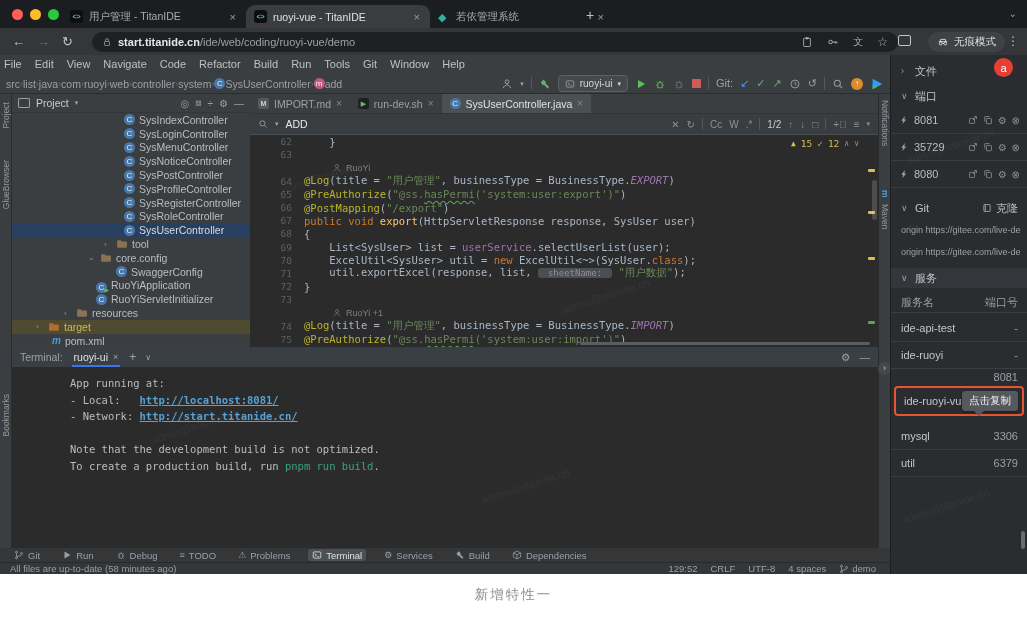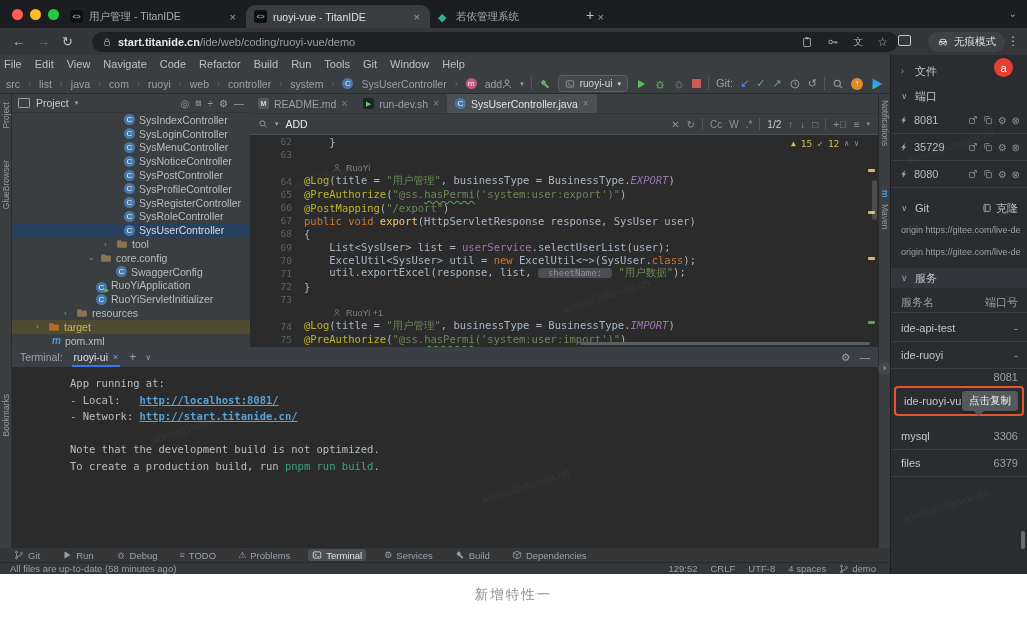--- a/index.html
+++ b/index.html
@@ -32,21 +32,21 @@
   .sideic{position:absolute;color:#c3c6c9;}
   .incog{position:absolute;right:22px;top:3.5px;height:20px;background:#3f4144;border-radius:10px;display:flex;
          align-items:center;gap:5px;padding:0 9px;color:#dfe1e3;font-size:10.5px;}
 
   
   .ide{position:absolute;left:0;top:55px;width:890px;height:519px;background:#2b2b2b;}
   .menubar{position:absolute;left:0;top:0;width:890px;height:18px;background:#3b3e40;display:flex;align-items:center;
            gap:13px;padding-left:4px;font-size:11px;color:#bdc0c3;box-sizing:border-box;}
   .toolbar{position:absolute;left:0;top:18px;width:890px;height:21px;background:#3b3e40;border-bottom:1px solid #2a2c2d;
            box-sizing:border-box;}
-  .crumbs{position:absolute;left:6px;top:0;height:21px;display:flex;align-items:center;gap:8px;font-size:10.5px;color:#9ba0a6;justify-content:flex-end;}
+  .crumbs{position:absolute;left:6px;top:0;height:21px;display:flex;align-items:center;gap:0;font-size:10.5px;color:#9ba0a6;justify-content:flex-end;}
   .crumb-sep{color:#6c7075;font-size:9px;}
   .ic-class{width:11px;height:11px;border-radius:50%;background:#4878a8;color:#e8eef5;font-size:8px;line-height:11px;
             text-align:center;display:inline-block;flex:none;}
   .ic-method{width:11px;height:11px;border-radius:50%;background:#c4597c;color:#fbeef3;font-size:8px;line-height:11px;
              text-align:center;display:inline-block;flex:none;}
   .tb-right{position:absolute;right:6px;top:0;height:21px;display:flex;align-items:center;gap:7px;}
   .tbi{font-size:11px;color:#9ba0a6;line-height:1;}
   .runpill{display:flex;align-items:center;gap:5px;background:#45494b;border:1px solid #5d6164;border-radius:4px;
            height:15px;padding:0 6px;color:#d4d7d9;font-size:10px;}
   .tb-sep{width:1px;height:13px;background:#55585b;}
@@ -492,21 +492,21 @@
               <span class="ic-mvn">m</span>
               <span class="tlabel">pom.xml</span>
             </div>
           </div>
       </div>
 
       <div class="editor">
         <div class="etabs" id="etabs">
             <div class="etab">
               <span class="fic-md">M</span>
-              <span>README.md</span>
+              <span>IMPORT.md</span>
               <span class="x">×</span>
             </div>
             <div class="etab">
               <span class="fic-sh">▶</span>
               <span>run-dev.sh</span>
               <span class="x">×</span>
             </div>
             <div class="etab active">
               <span class="ic-class">C</span>
               <span>SysUserController.java</span>
@@ -812,21 +812,21 @@
           </div>
           <div class="svc-hl" style="top: 331px;">
             <span>ide-ruoyi-vue</span>
             <div class="tooltip">点击复制</div>
           </div>
           <div class="svc-row" style="top: 368px;">
             <span>mysql</span>
             <span class="pn">3306</span>
           </div>
           <div class="svc-row" style="top: 395px;">
-            <span>files</span>
+            <span>util</span>
             <span class="pn">6379</span>
           </div>
         </div>
       <span class="sp-scroll"></span>
     </div>
 
     <span class="wm" style="left:280px;top:170px">admin@titanide.cn</span>
     <span class="wm" style="left:560px;top:290px">admin@titanide.cn</span>
     <span class="wm" style="left:150px;top:420px">admin@titanide.cn</span>
     <span class="wm" style="left:480px;top:480px">admin@titanide.cn</span>

